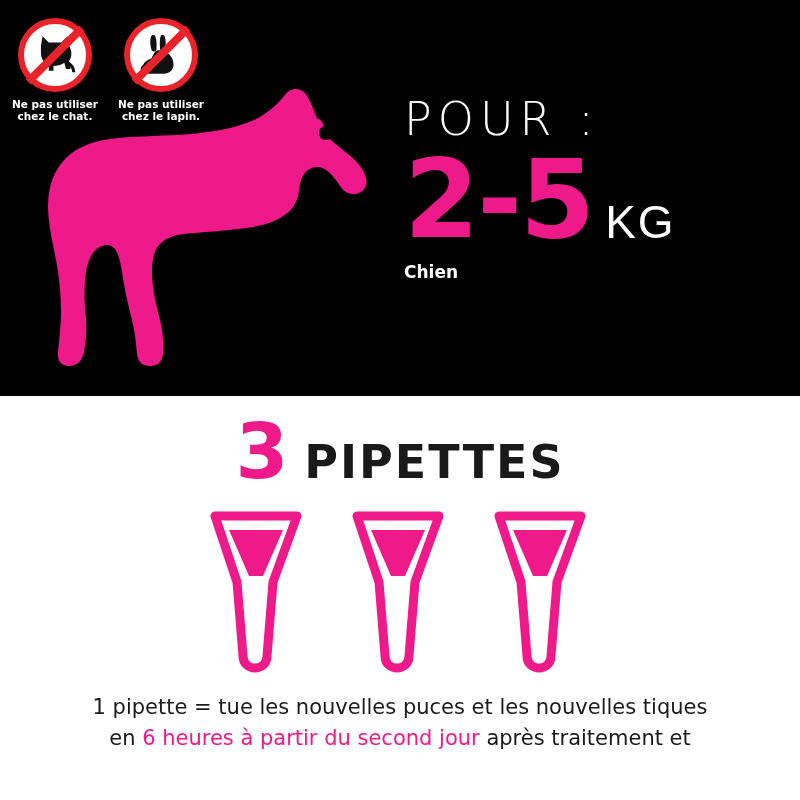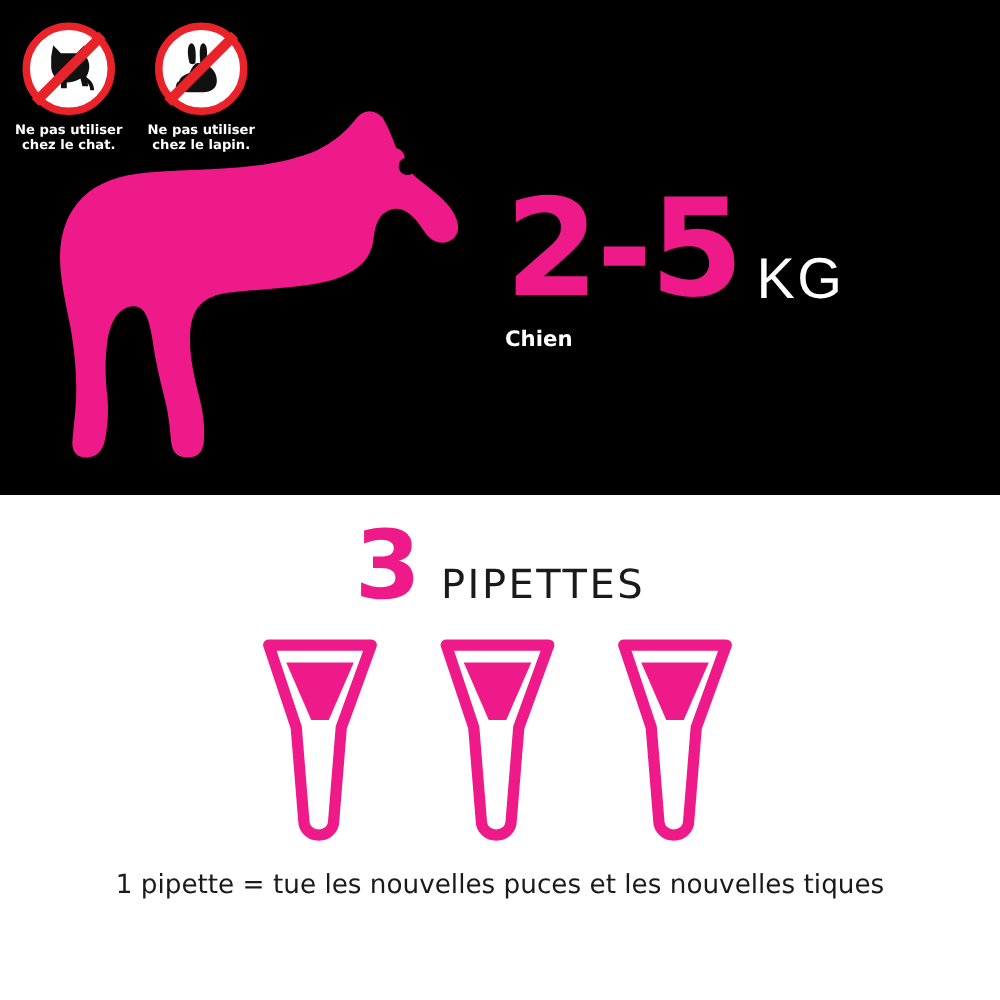--- a/index.html
+++ b/index.html
@@ -167,25 +167,25 @@
   }
   .pip-count {
     color: #ef1a8a;
     font-size: 76px;
     line-height: 76px;
     font-weight: bold;
     font-family: "DejaVu Sans", sans-serif;
   }
   .pip-word {
     color: #1a1a1a;
-    font-size: 32px;
+    font-size: 46px;
     line-height: 52px;
     margin-left: 16px;
     letter-spacing: 2px;
-    font-weight: 400;
+    font-weight: 700;
     font-family: "DejaVu Sans", sans-serif;
   }
   .pipettes-row {
     position: absolute;
     left: 0;
     top: 108px;
     width: 800px;
     height: 180px;
     display: flex;
     justify-content: center;
@@ -292,20 +292,21 @@
           M300 36
           C306 36 310 40 310 46
           C310 52 306 56 300 56
           C294 56 290 52 290 46
           C290 40 294 36 300 36 Z
         "></path>
         <path fill="#000000" d="M312 44 C316 44 319 47 319 51 C319 55 316 58 312 58 C308 58 305 55 305 51 C305 47 308 44 312 44 Z"></path>
       </svg>
     </div>
 
+    <div class="pour-label">POUR :</div>
 
     <div class="weight-line">
       <span class="weight-value">2-5</span>
       <span class="weight-unit">KG</span>
     </div>
 
     <div class="species">Chien</div>
   </div>
 
   <div class="bottom-panel">
@@ -331,16 +332,17 @@
 
       <svg width="130" height="170" viewBox="0 0 130 170">
         <path fill="none" stroke="#ef1a8a" stroke-width="9" stroke-linejoin="round" d="
           M22 12 L104 12 L80 78 L74 152 C74 160 68 164 62 164 C56 164 50 160 50 152 L44 78 Z"></path>
         <path fill="#ef1a8a" d="M36 26 L90 26 L70 72 L56 72 Z"></path>
       </svg>
     </div>
 
     <div class="caption">
       <div>1 pipette =  tue les nouvelles puces et les nouvelles tiques</div>
+      <div><span>en </span><span class="hl">6 heures à partir du second jour</span><span> après traitement et</span></div>
     </div>
   </div>
 
 </div>
 
 </body></html>

